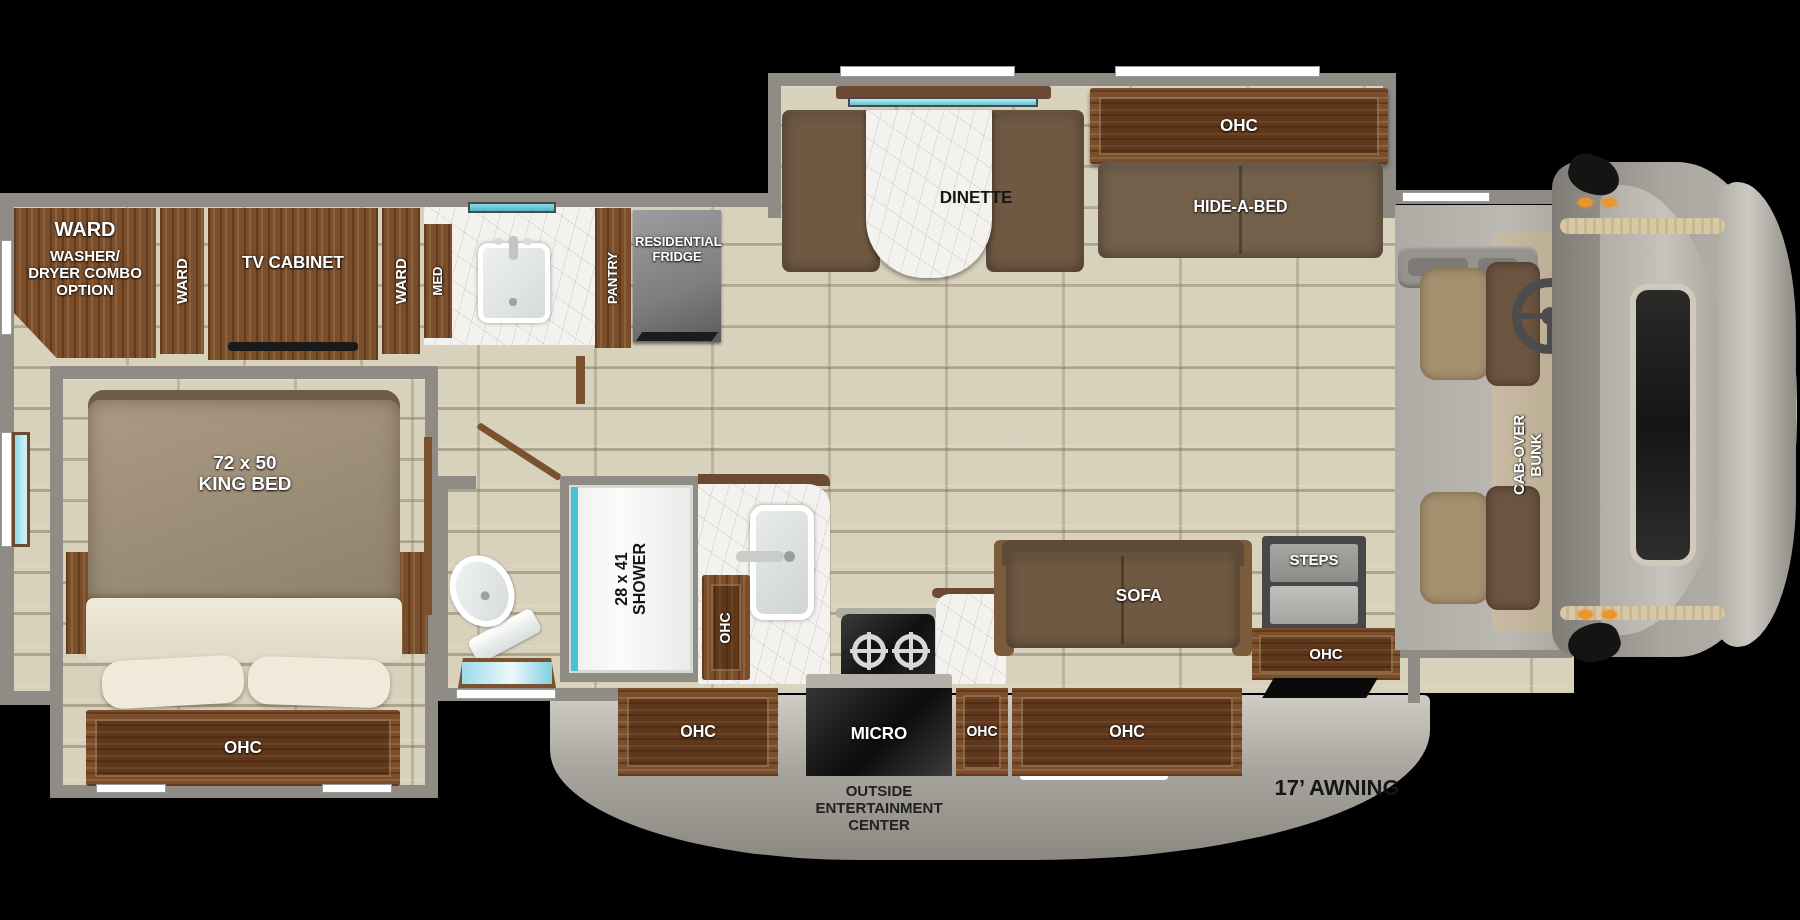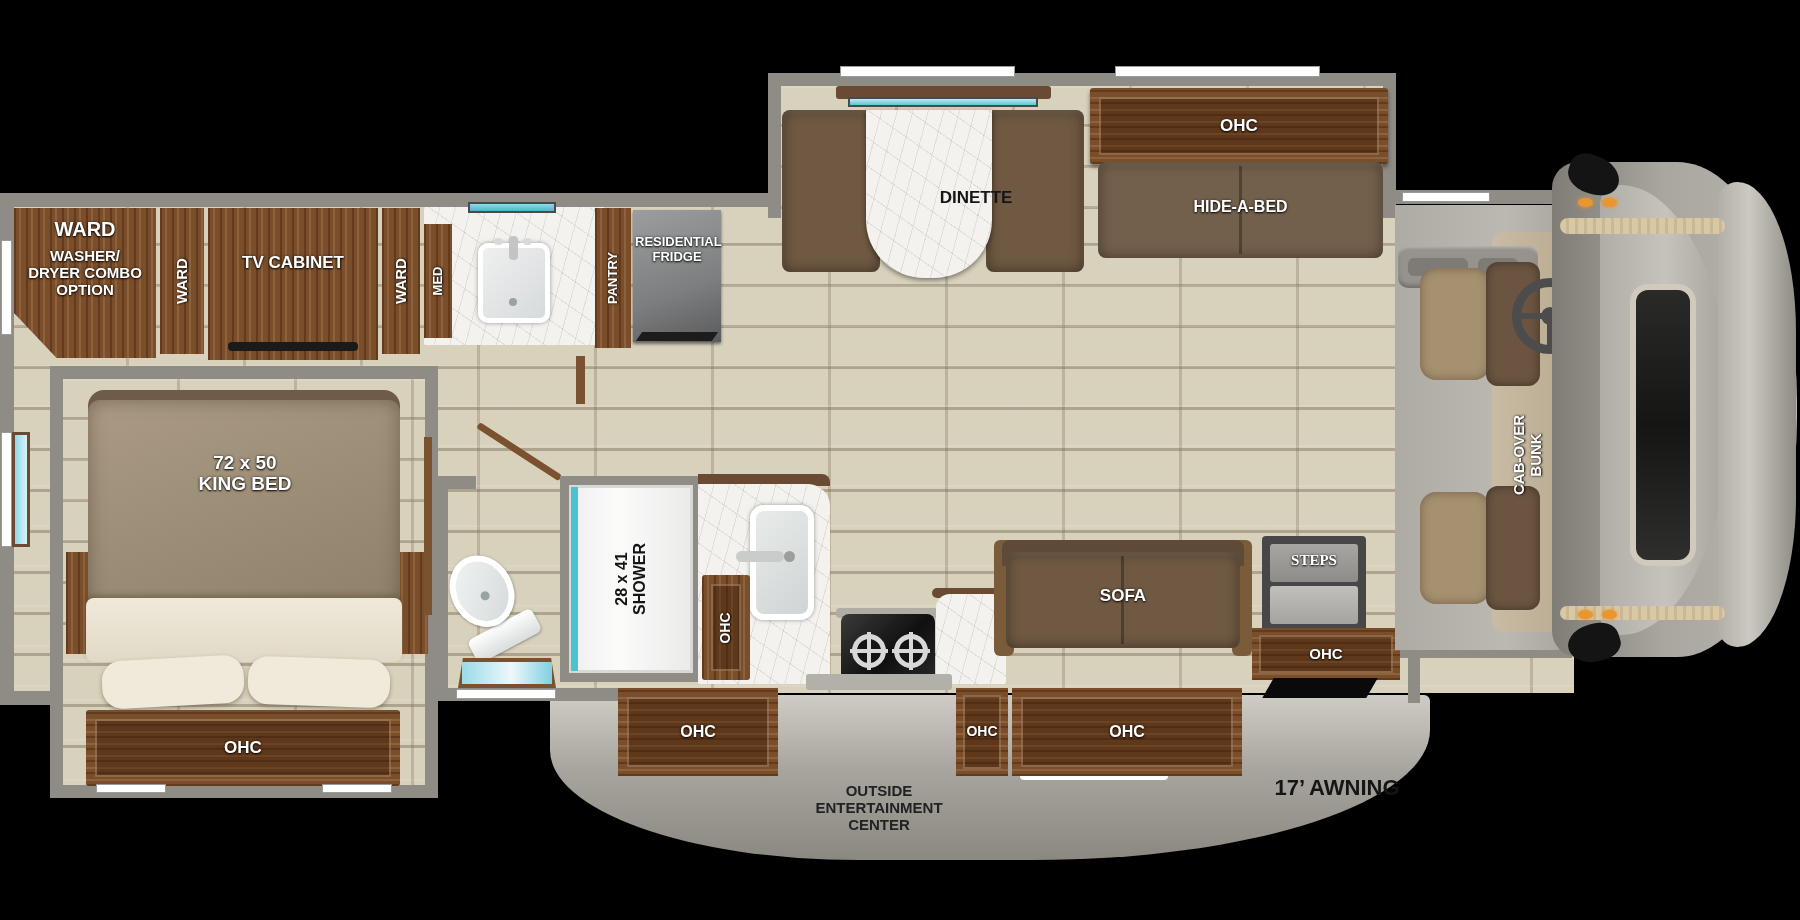--- a/index.html
+++ b/index.html
@@ -209,41 +209,45 @@
   </div>
 
   <div class="abs" style="left:932px;top:588px;width:78px;height:10px;background:#6b4a33;border-radius:6px;"></div>
   <div class="abs marble" style="left:936px;top:594px;width:70px;height:90px;border-radius:14px 14px 0 0;"></div>
 
   <div class="abs" style="left:994px;top:540px;width:20px;height:116px;background:#7a5c3a;border-radius:6px;"></div>
   <div class="abs" style="left:1232px;top:540px;width:20px;height:116px;background:#7a5c3a;border-radius:6px;"></div>
   <div class="abs" style="left:1002px;top:540px;width:242px;height:26px;background:#5f4a38;border-radius:8px 8px 0 0;"></div>
   <div class="abs cushion" style="left:1006px;top:552px;width:234px;height:96px;">
     <div class="abs" style="left:115px;top:4px;width:3px;height:88px;background:rgba(0,0,0,.3);"></div>
-    <div class="lblw" style="position:absolute;left:0;top:34px;width:234px;font-size:17px;">SOFA</div>
+    <div class="lblw" style="position:absolute;left:0;top:34px;width:234px;font-size:17px;padding-left:16px;">SOFA</div>
   </div>
 
   <div class="abs woodh" style="left:618px;top:688px;width:160px;height:88px;">
     <div class="panel">
       <span class="lblw" style="font-size:16px;">OHC</span>
     </div>
   </div>
   <div class="abs" style="left:806px;top:674px;width:146px;height:16px;background:#b3b0aa;border-radius:3px;"></div>
+  <div class="abs" style="left:806px;top:688px;width:146px;height:88px;
+              background:linear-gradient(135deg,#353535 0%,#0c0c0c 55%,#3d3d3d 100%);">
+    <div class="lblw" style="position:absolute;left:0;top:36px;width:146px;font-size:17px;">MICRO</div>
+  </div>
   <div class="abs woodh" style="left:956px;top:688px;width:52px;height:88px;">
     <div class="panel" style="inset:7px;">
       <span class="lblw" style="font-size:14px;">OHC</span>
     </div>
   </div>
   <div class="abs woodh" style="left:1012px;top:688px;width:230px;height:88px;">
     <div class="panel">
       <span class="lblw" style="font-size:16px;">OHC</span>
     </div>
   </div>
 
-  <div class="abs" style="left:1262px;top:536px;width:104px;height:96px;background:#474747;border-radius:4px;font-family:Liberation Serif, serif;">
+  <div class="abs" style="left:1262px;top:536px;width:104px;height:96px;background:#474747;border-radius:4px;">
     <div class="abs" style="left:8px;top:8px;width:88px;height:38px;background:linear-gradient(180deg,#a8a6a2,#8e8c88);
                 border-radius:3px;">
       <div class="lblw" style="position:absolute;left:0;top:8px;width:88px;font-size:15px;">STEPS</div>
     </div>
     <div class="abs" style="left:8px;top:50px;width:88px;height:38px;background:linear-gradient(180deg,#c2c0bc,#a5a39f);
                 border-radius:3px;"></div>
   </div>
   <div class="abs woodh" style="left:1252px;top:628px;width:148px;height:52px;">
     <div class="panel" style="inset:7px;">
       <span class="lblw" style="font-size:15px;">OHC</span>

